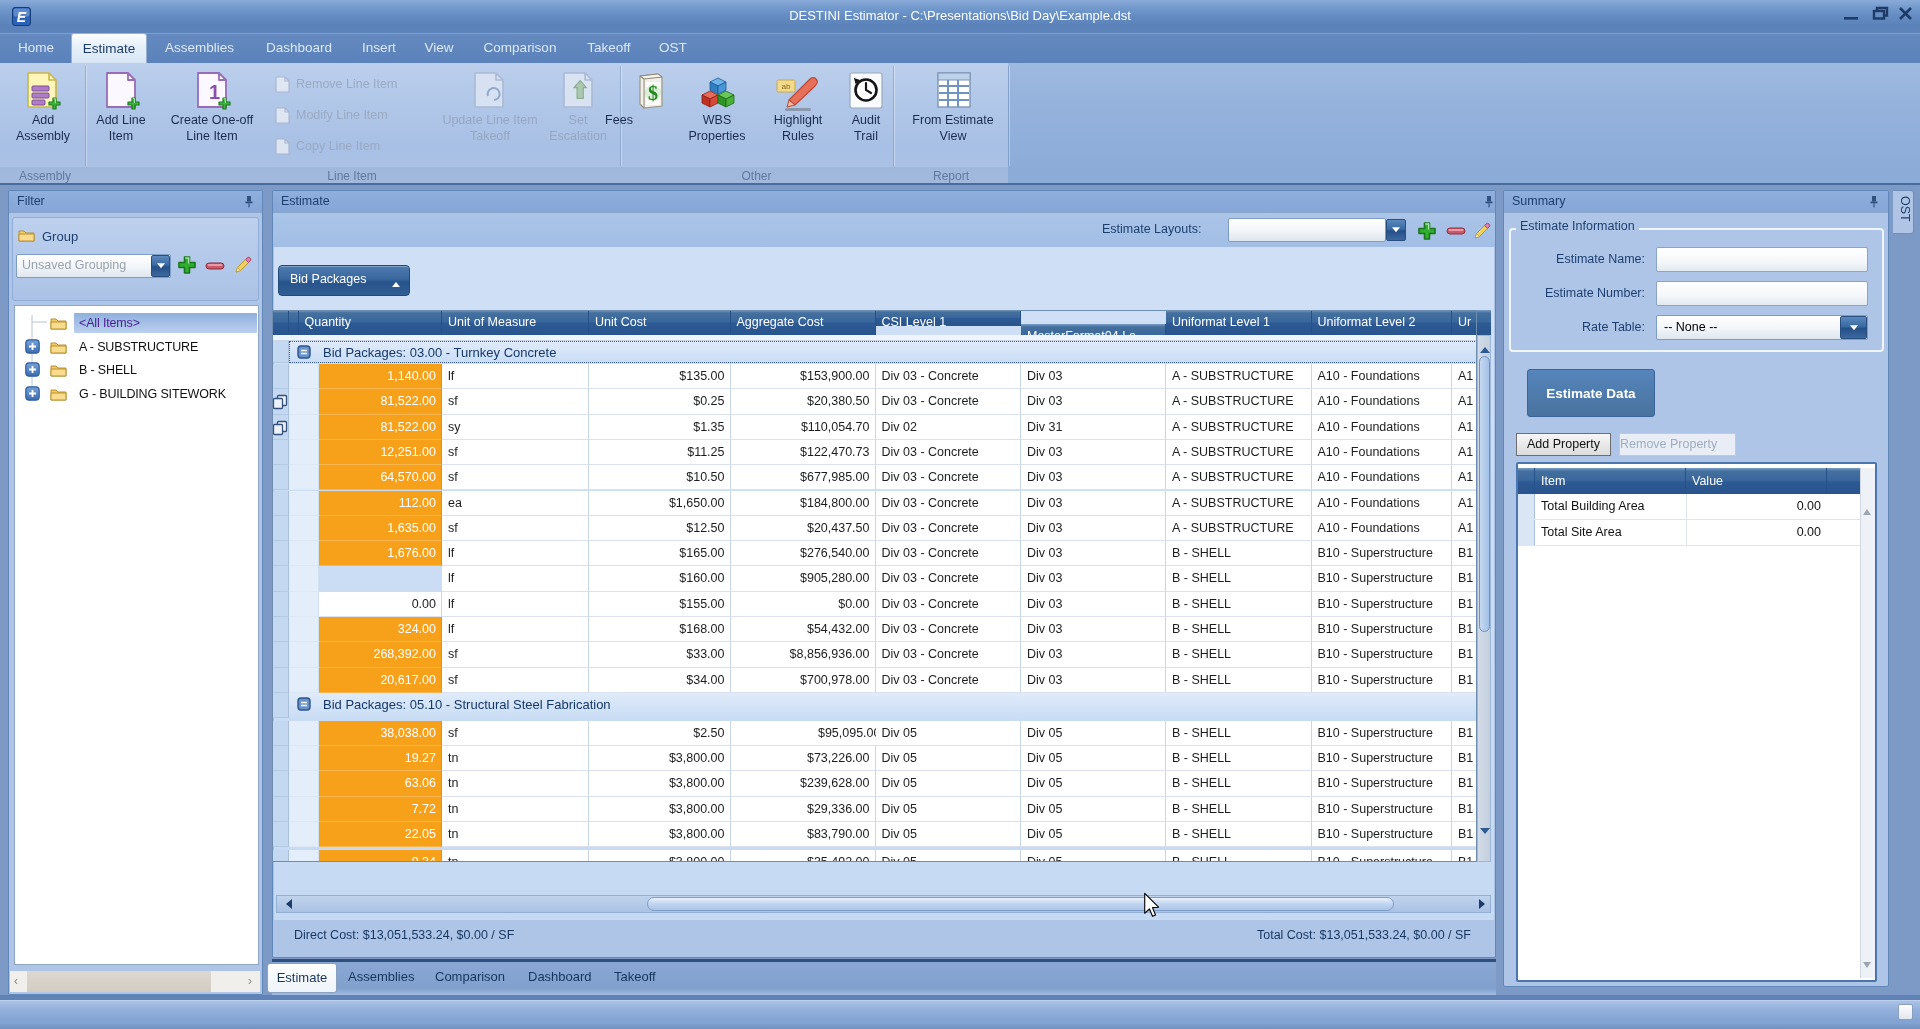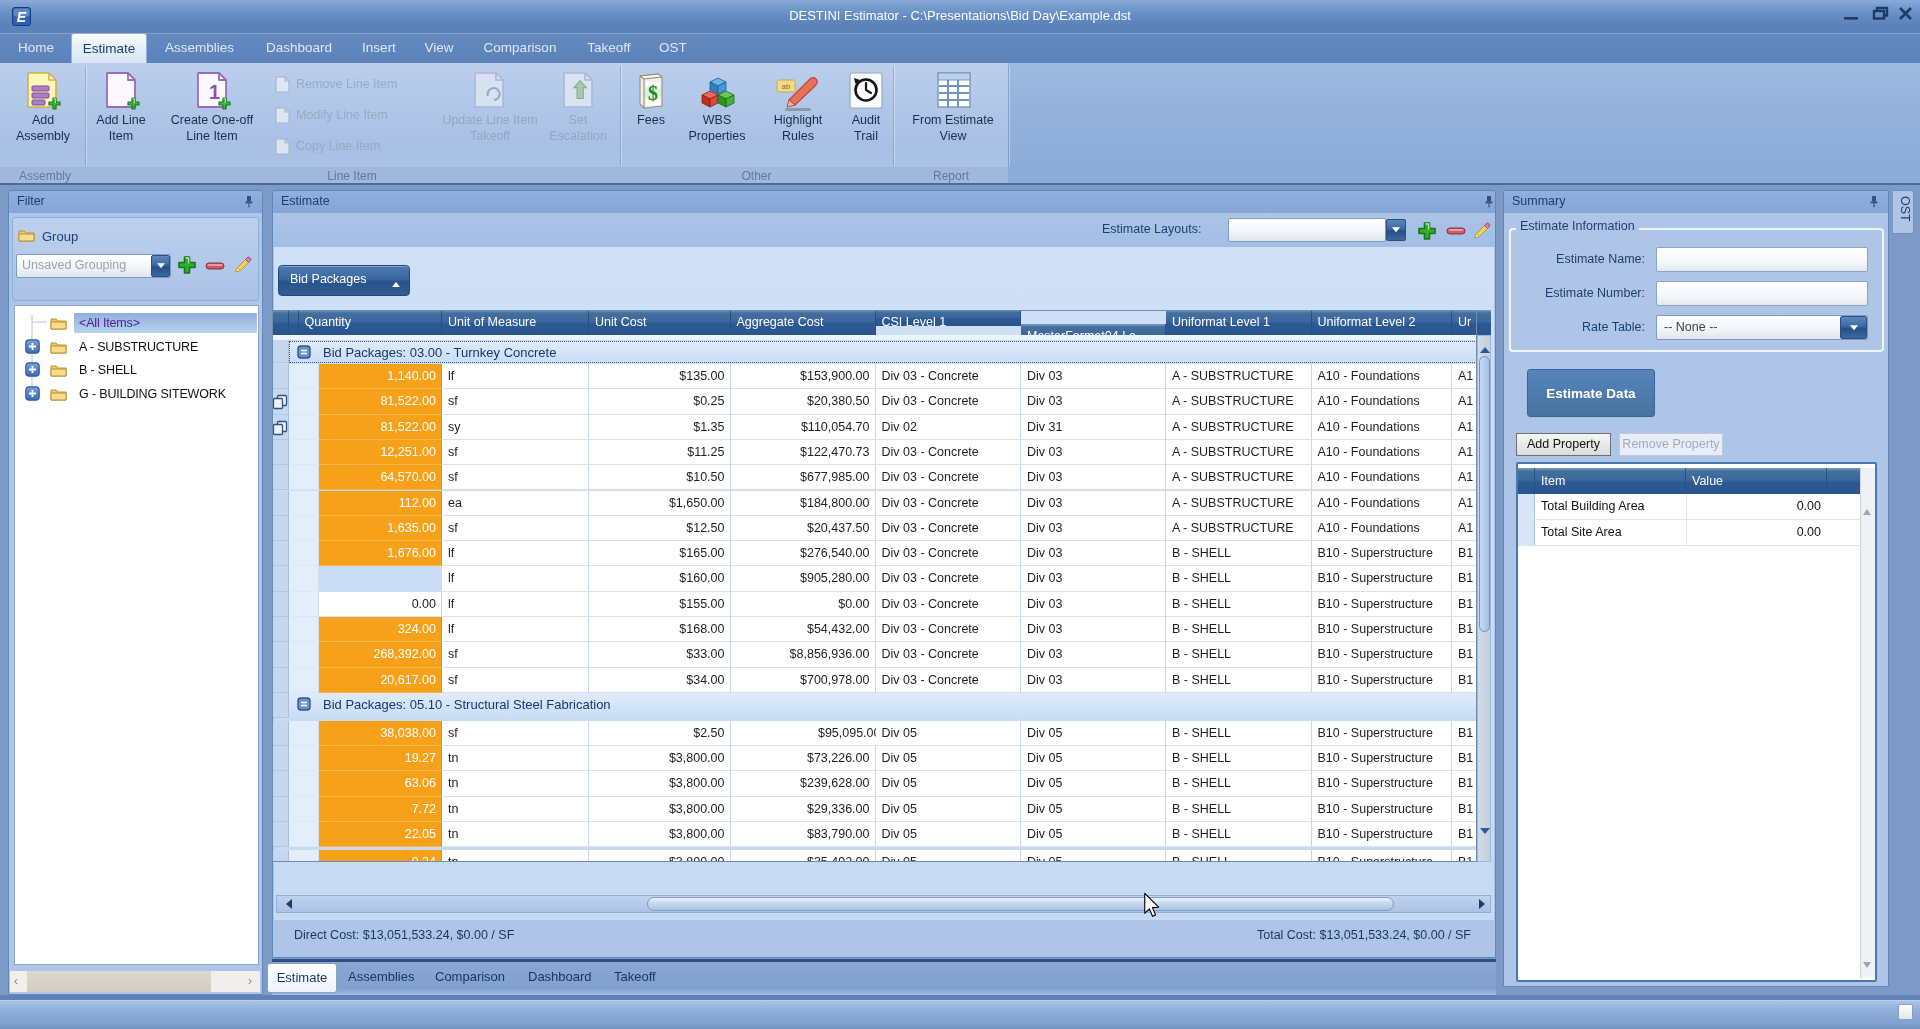--- a/index.html
+++ b/index.html
@@ -139,21 +139,21 @@
   </svg>
 <div class="rbtnlabel dis" style="left:538px;top:113px;width:80px">Set<br>Escalation</div>
 <svg class="abs" style="left:634px;top:73px" width="34" height="36" viewBox="0 0 34 36">
 <path d="M6 3 L24 1 L28 4 V33 L10 35 L6 31 Z" fill="#f2f0ea" stroke="#9a9682" stroke-width="1.2"></path>
 <path d="M6 3 L24 1 L28 4 L10 6 Z" fill="#f7f5ee" stroke="#8a8672" stroke-width="1"></path>
 <path d="M6 3 L10 6 V35" fill="none" stroke="#8a8672" stroke-width="1"></path>
 <rect x="12" y="9" width="14" height="23" fill="#fdfcf8"></rect>
 <circle cx="19" cy="20" r="8" fill="#2f9e2f" opacity="0.15"></circle>
 <text x="19" y="27" font-family="Liberation Serif" font-size="20" font-weight="bold" fill="#1f8a1f" text-anchor="middle">$</text>
   </svg>
-<div class="rbtnlabel" style="left:621px;top:113px;width:60px">Fees</div>
+<div class="rbtnlabel" style="left:589px;top:113px;width:60px">Fees</div>
 <svg class="abs" style="left:699px;top:72px" width="38" height="38" viewBox="0 0 38 38">
     <g stroke="#1c5a94" stroke-width="0.8" stroke-linejoin="round">
       <path d="M19 6 L27 10.0 L19 14 L11 10.0 Z" fill="#6db3e8"></path>
       <path d="M11 10.0 L19 14 V22 L11 18.0 Z" fill="#2f7fc4"></path>
       <path d="M27 10.0 L19 14 V22 L27 18.0 Z" fill="#4897d8"></path>
     </g>
     <g stroke="#8a2014" stroke-width="0.8" stroke-linejoin="round">
       <path d="M11 19 L19 23.0 L11 27 L3 23.0 Z" fill="#e86a5a"></path>
       <path d="M3 23.0 L11 27 V35 L3 31.0 Z" fill="#c03020"></path>
       <path d="M19 23.0 L11 27 V35 L19 31.0 Z" fill="#d84a38"></path>
@@ -624,25 +624,25 @@
     </g>
   </svg>
 <div class="abs" style="left:1509px;top:228px;width:375px;height:124px;border:2px solid #f0f5fb;border-radius:4px"></div>
 <div class="abs" style="left:1516px;top:219px;background:#aec5e8;padding:0 4px;font-size:12.5px;color:#1c3f70">Estimate Information</div>
 <div class="abs" style="left:1533px;top:252px;width:112px;text-align:right;font-size:12.5px;color:#1c3f70">Estimate Name:</div>
 <div class="tbox" style="left:1656px;top:247px;width:212px;height:25px"></div>
 <div class="abs" style="left:1528px;top:286px;width:117px;text-align:right;font-size:12.5px;color:#1c3f70">Estimate Number:</div>
 <div class="tbox" style="left:1656px;top:281px;width:212px;height:25px"></div>
 <div class="abs" style="left:1533px;top:320px;width:112px;text-align:right;font-size:12.5px;color:#1c3f70">Rate Table:</div>
 <div class="combo" style="left:1656px;top:315px;width:212px;height:25px"></div>
-<div class="abs" style="left:1664px;top:320px;font-size:12.5px;color:#404040">-- None --</div>
+<div class="abs" style="left:1664px;top:320px;font-size:12.5px;color:#000000">-- None --</div>
 <div class="combobtn" style="left:1840px;top:316px;width:27px;height:23px"></div>
 <div class="abs" style="left:1527px;top:369px;width:128px;height:48px;background:linear-gradient(180deg,#5585bc 0%,#49729f 100%);border:1px solid #3a6397;border-radius:3px;text-align:center;line-height:48px;font-size:13.5px;font-weight:bold;color:#fff">Estimate Data</div>
 <div class="abs" style="left:1516px;top:433px;width:95px;height:23px;background:linear-gradient(180deg,#f6f6f6,#dcdcdc);border:1px solid #6e6e6e;text-align:center;line-height:21px;font-size:12.5px;color:#111">Add Property</div>
-<div class="abs" style="left:1619px;top:433px;width:104px;height:23px;background:#e9eef6;border:1px solid #c0cbd9;text-align:center;line-height:21px;font-size:12.5px;color:#9fadc0">Remove Property</div>
+<div class="abs" style="left:1619px;top:433px;width:117px;height:23px;background:#e9eef6;border:1px solid #c0cbd9;text-align:left;line-height:21px;font-size:12.5px;color:#9fadc0">Remove Property</div>
 <div class="abs" style="left:1516px;top:462px;width:361px;height:520px;background:#fff;border:2px solid #4a76ad;border-radius:2px"></div>
 <div class="gh" style="left:1518px;top:468px;width:17px;height:26px;border-right:1px solid #24518a"></div>
 <div class="gh" style="left:1535px;top:468px;width:151px;height:26px;border-right:1px solid #24518a">
     <span style="top:6px">Item</span>
   </div>
 <div class="gh" style="left:1686px;top:468px;width:141px;height:26px;border-right:1px solid #24518a">
     <span style="top:6px">Value</span>
   </div>
 <div class="gh" style="left:1827px;top:468px;width:33px;height:26px"></div>
 <div class="sel" style="left:1518px;top:494px;width:17px;height:26px;background:#dae6f5"></div>

